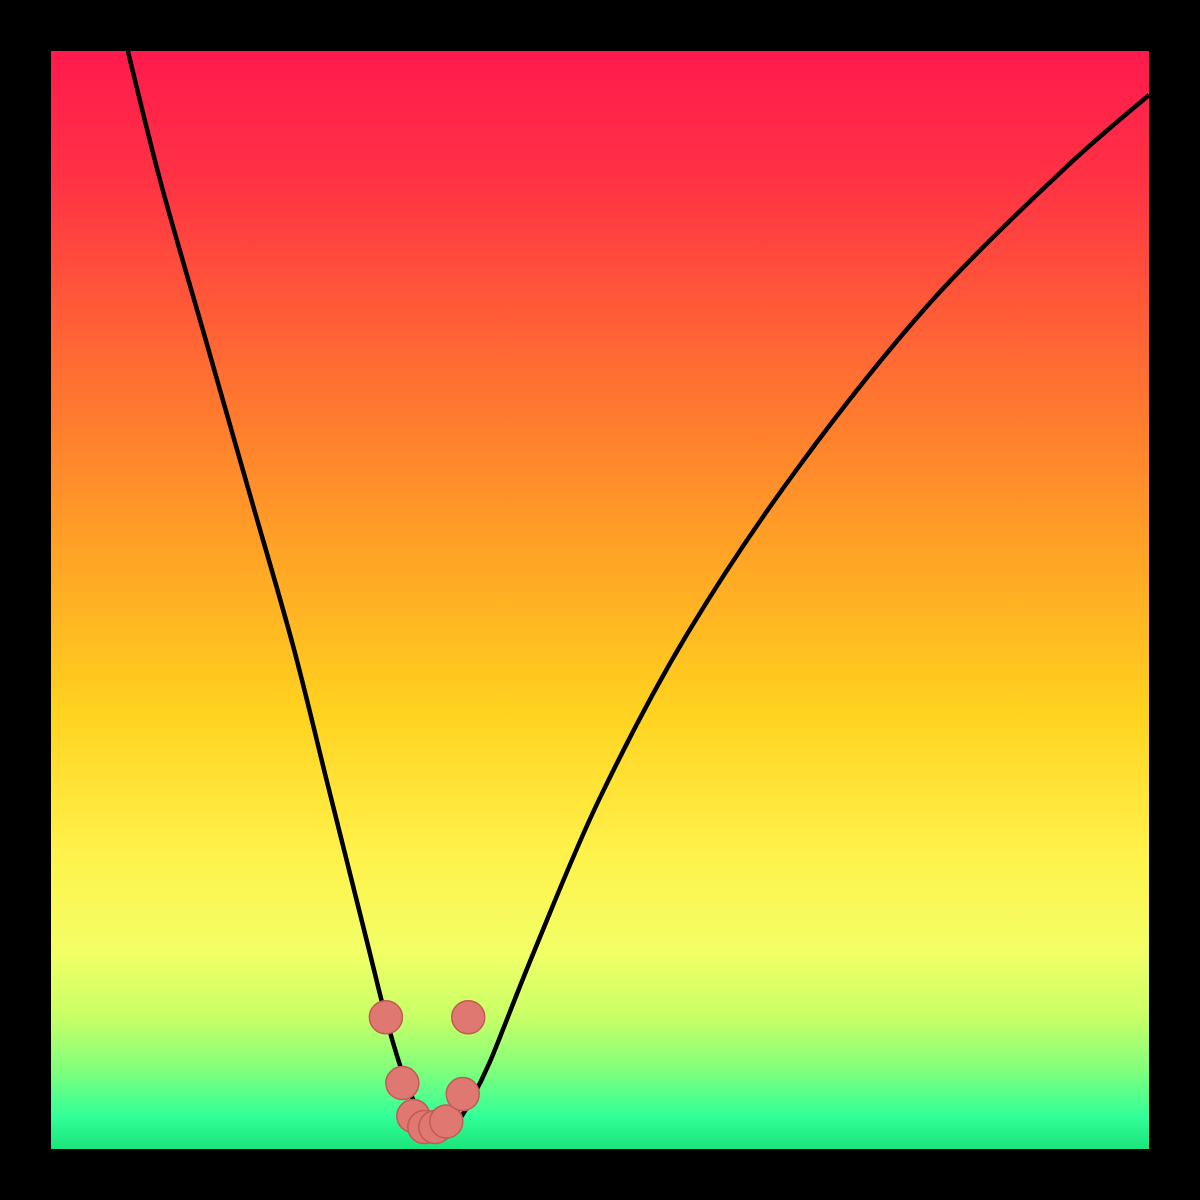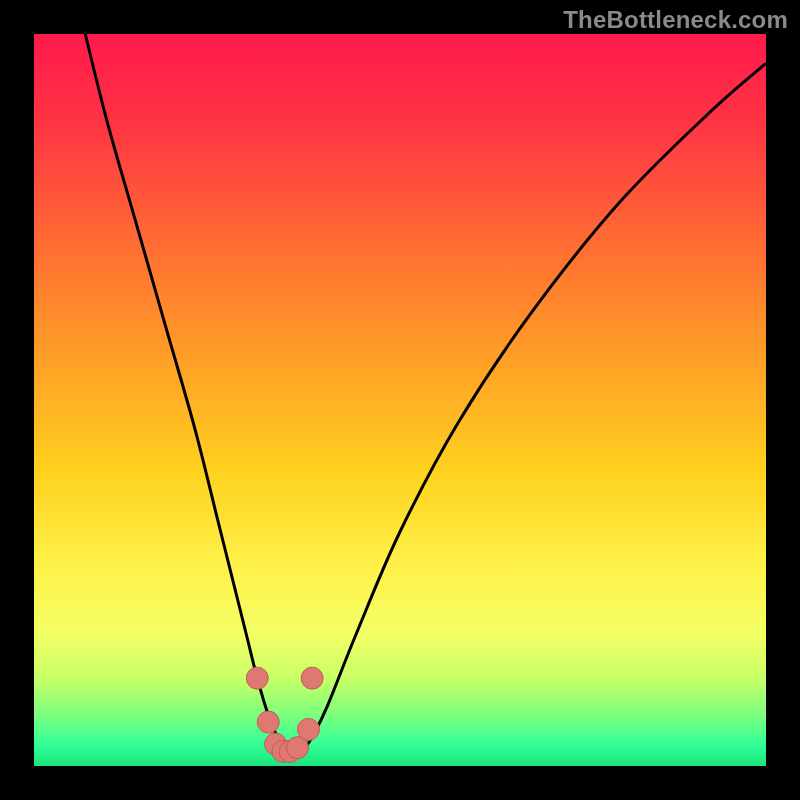--- a/index.html
+++ b/index.html
@@ -66,14 +66,13 @@
           <circle cx="234.24" cy="688.08" r="11" fill="#e07872" stroke="#c45a55" stroke-width="1"></circle>
           <circle cx="241.56" cy="710.04" r="11" fill="#e07872" stroke="#c45a55" stroke-width="1"></circle>
           <circle cx="248.88000000000002" cy="717.36" r="11" fill="#e07872" stroke="#c45a55" stroke-width="1"></circle>
           <circle cx="256.2" cy="717.36" r="11" fill="#e07872" stroke="#c45a55" stroke-width="1"></circle>
           <circle cx="263.52" cy="713.7" r="11" fill="#e07872" stroke="#c45a55" stroke-width="1"></circle>
           <circle cx="274.5" cy="695.4" r="11" fill="#e07872" stroke="#c45a55" stroke-width="1"></circle>
           <circle cx="278.16" cy="644.16" r="11" fill="#e07872" stroke="#c45a55" stroke-width="1"></circle>
         </g>
     </svg>
   </div>
-  <div class="watermark">TheBottleneck.com</div>
 </div>
 
 </body></html>

